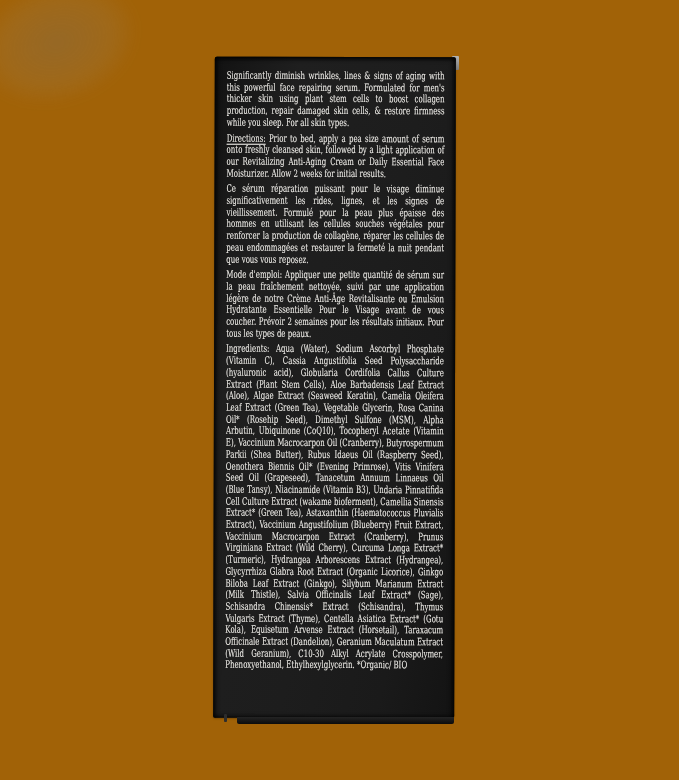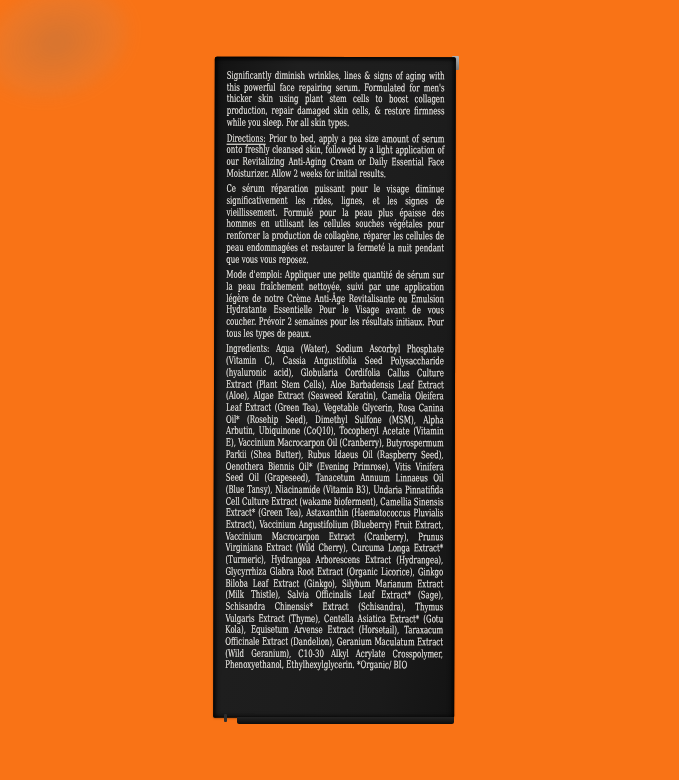--- a/index.html
+++ b/index.html
@@ -5,21 +5,21 @@
   html, body {
     margin: 0;
     padding: 0;
     background: #ffffff;
     font-family: "DejaVu Serif", "Liberation Serif", serif;
   }
   .scene {
     position: relative;
     width: 679px;
     height: 780px;
-    background: #f97316;
+    background: #a16207;
     overflow: hidden;
   }
   .corner-shadow {
     position: absolute;
     left: -40px;
     top: -50px;
     width: 300px;
     height: 220px;
     background: radial-gradient(closest-side at 35% 35%,
       rgba(120,120,120,0.28), rgba(150,150,150,0.12) 55%, rgba(255,255,255,0) 78%);

